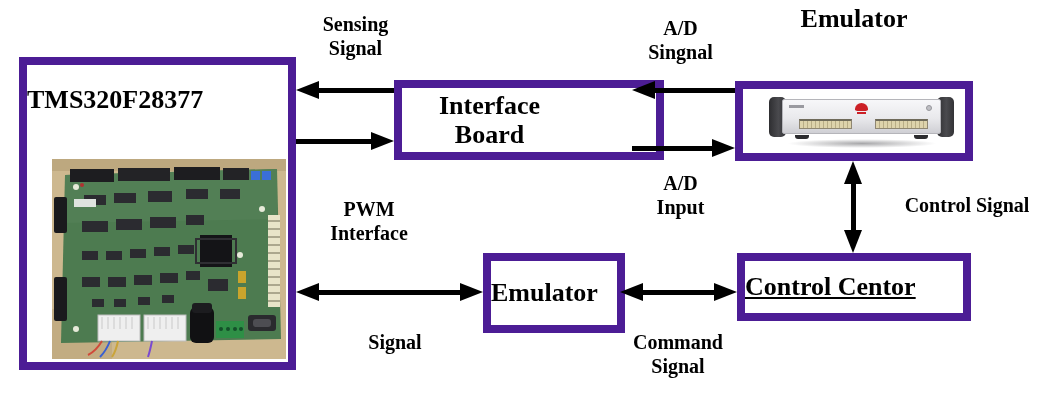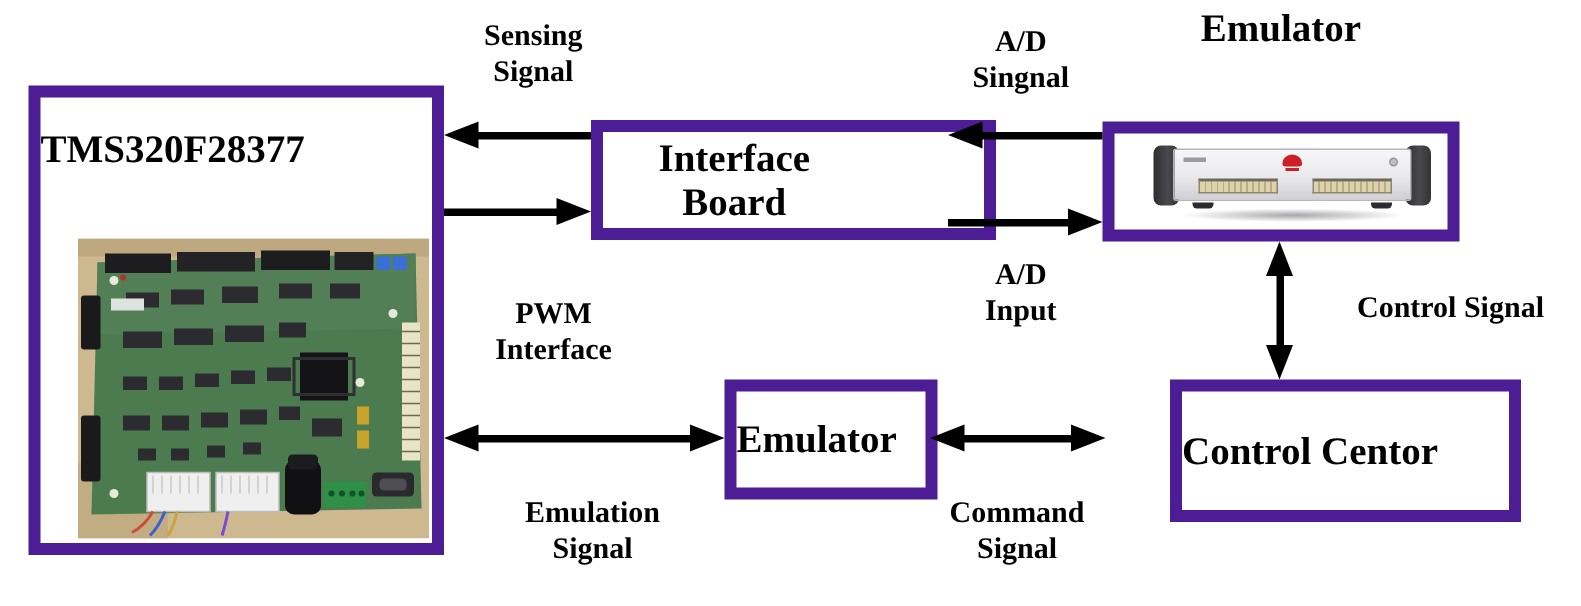--- a/index.html
+++ b/index.html
@@ -192,21 +192,21 @@
       <div class="dev-led"></div>
       <div class="dev-slot s1"></div>
       <div class="dev-slot s2"></div>
     </div>
   </div>
 
   <div class="box" style="left:483px;top:253px;width:142px;height:80px;">
     <div class="box-title">Emulator</div>
   </div>
 
-  <div class="box" style="left:780px;top:253px;width:234px;height:95px;">
+  <div class="box" style="left:737px;top:253px;width:234px;height:68px;text-decoration:underline;">
     <div class="box-title">Control Centor</div>
   </div>
 
   <div class="lbl" style="left:735px;top:4px;width:238px;font-size:26px;line-height:1.12;">
     <span>Emulator</span>
   </div>
 
   <div class="lbl" style="left:293px;top:13px;width:125px;">
     <span>Sensing</span>
     <span>Signal</span>
@@ -225,21 +225,20 @@
   <div class="lbl" style="left:618px;top:172px;width:125px;">
     <span>A/D</span>
     <span>Input</span>
   </div>
 
   <div class="lbl" style="left:878px;top:194px;width:178px;">
     <span>Control Signal</span>
   </div>
 
   <div class="lbl" style="left:320px;top:331px;width:150px;">
-    <span>Emulation</span>
     <span>Signal</span>
   </div>
 
   <div class="lbl" style="left:603px;top:331px;width:150px;">
     <span>Command</span>
     <span>Signal</span>
   </div>
 
   <div class="ah ah-left" style="left:296px;top:81px;"></div>
   <div class="hline" style="left:314px;top:88px;width:80px;"></div>

